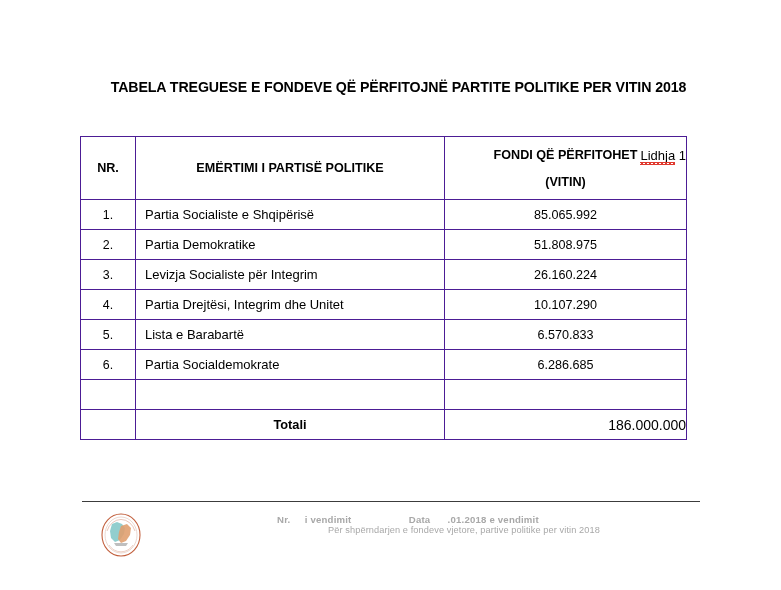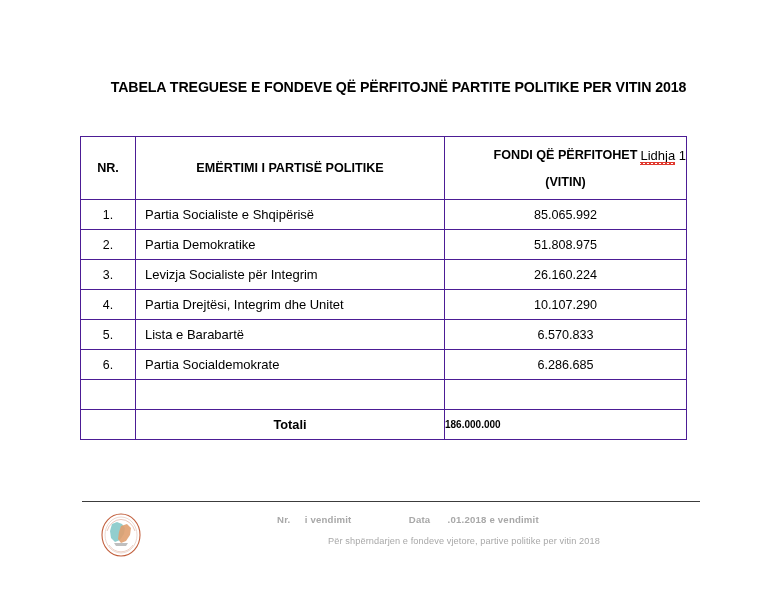--- a/index.html
+++ b/index.html
@@ -113,23 +113,23 @@
 
   .empty-row td { height: 29px; }
 
   .total-row td { height: 29px; }
   .total-label {
     text-align: center;
     font-size: 12.8px;
     font-weight: bold;
   }
   .total-amount {
-    text-align: left;
-    font-size: 10px;
-    font-weight: bold;
+    text-align: right;
+    font-size: 14px;
+    font-weight: normal;
   }
 
   
   .footer-rule {
     position: absolute;
     left: 82px;
     top: 501px;
     width: 618px;
     height: 1px;
     background: #3c3c3c;
@@ -155,21 +155,20 @@
     width: 420px;
     color: #a8a8a8;
   }
   .footer-line1 {
     font-size: 9.6px;
     font-weight: bold;
     white-space: pre;
     letter-spacing: 0.2px;
   }
   .footer-line2 {
-    margin-top: 11px;
     font-size: 9.2px;
     text-align: center;
     padding-right: 46px;
     letter-spacing: 0.1px;
   }
 </style>
 </head>
 <body>
 
 <div class="page">

